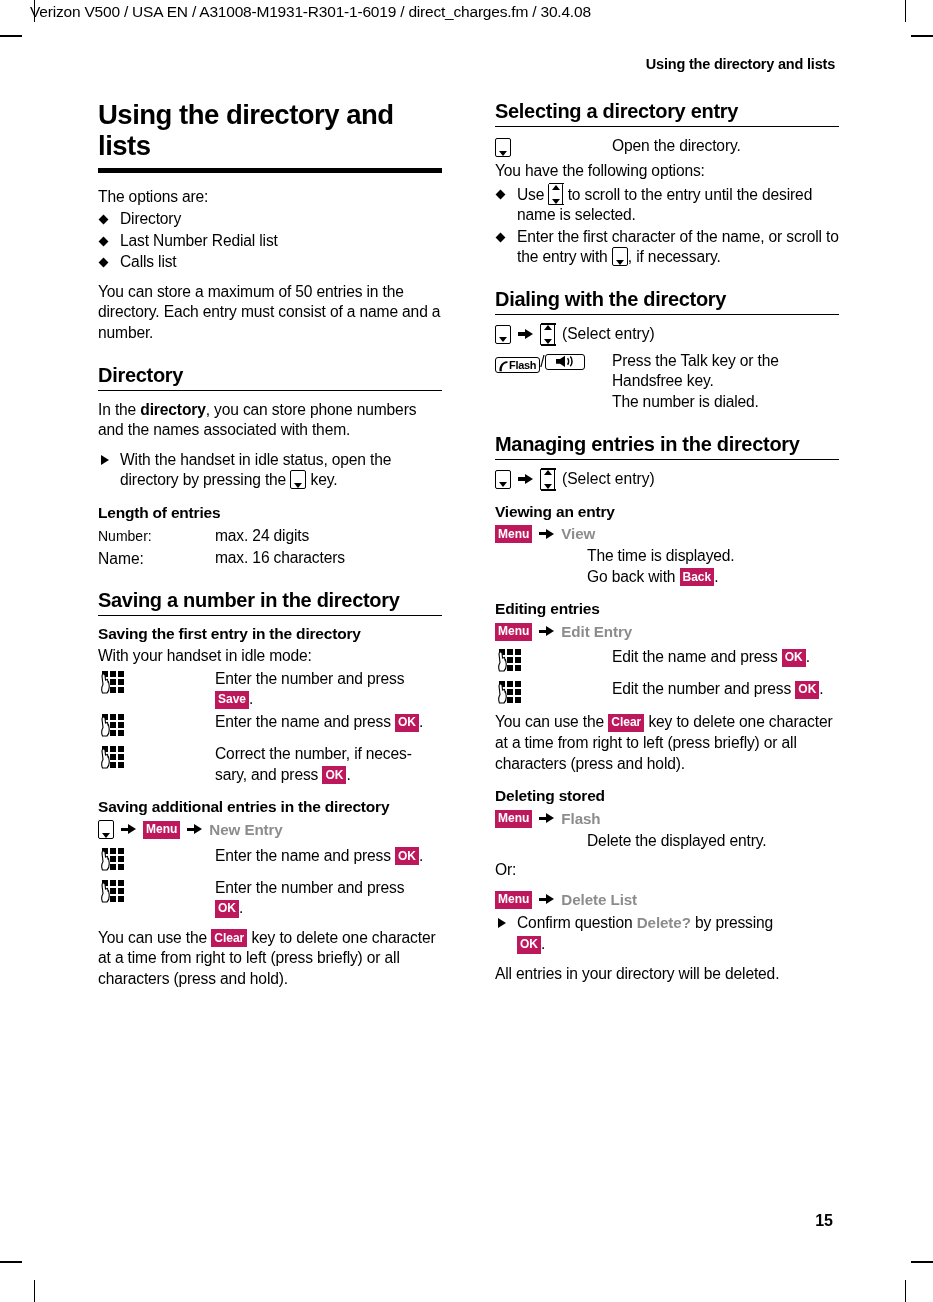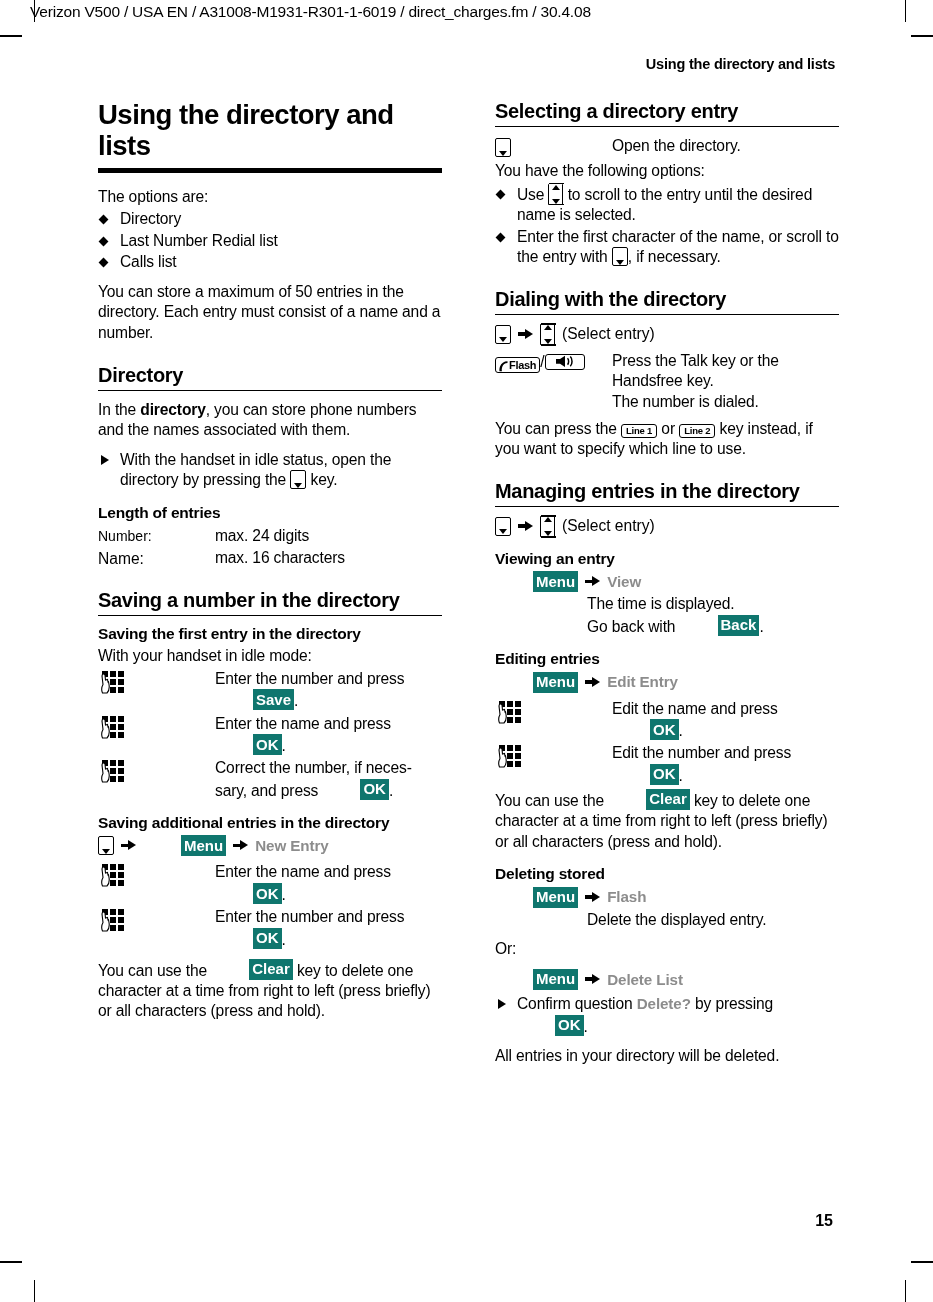--- a/index.html
+++ b/index.html
@@ -165,30 +165,29 @@
     font-size: 15.6px;
     margin: 0 0 6px 0;
     line-height: 1.3;
   }
   .path > * { margin-right: 7px; }
   .path > *:last-child { margin-right: 0; }
 
   
   .skey {
     display: inline-block;
-    background: #0f766e;
+    background: #be185d;
     color: #ffffff;
     font-weight: bold;
-    font-size: 15px;
+    font-size: 12px;
     line-height: 1;
     padding: 2.5px 3px 3.5px 3px;
     vertical-align: 1px;
     letter-spacing: 0px;
     white-space: nowrap;
-    margin-left: 38px;
   }
   .mitem {
     color: #8c8c8c;
     font-weight: bold;
     font-size: 15.2px;
     letter-spacing: -0.1px;
   }
 
   
   .narrow {
@@ -556,25 +555,20 @@
             <path d="M24.3 1.6 C26.6 4 26.6 8.8 24.3 11.2" stroke="#000" stroke-width="1.5" fill="none"></path>
           </svg></span>
     </div>
     <div class="rowtext">
       <span>Press the Talk key or the</span><br>
       <span>Handsfree key.</span><br>
       <span>The number is dialed.</span>
     </div>
   </div>
 
-  <p class="body"><span>You can press the</span>
-    <span class="k-line">Line 1</span>
-    <span>or</span>
-    <span class="k-line">Line 2</span>
-    <span>key instead, if you want to specify which line to use.</span></p>
 
   <h2 class="sect">Managing entries in the directory</h2>
   <div class="rule-thin"></div>
 
   <div class="path" style="margin-bottom:8px;">
     <span class="k-dir ikey"></span>
     <span class="narrow"></span>
     <span class="k-scroll">
         <span class="tri-up"></span>
         <span class="tri-dn"></span>

